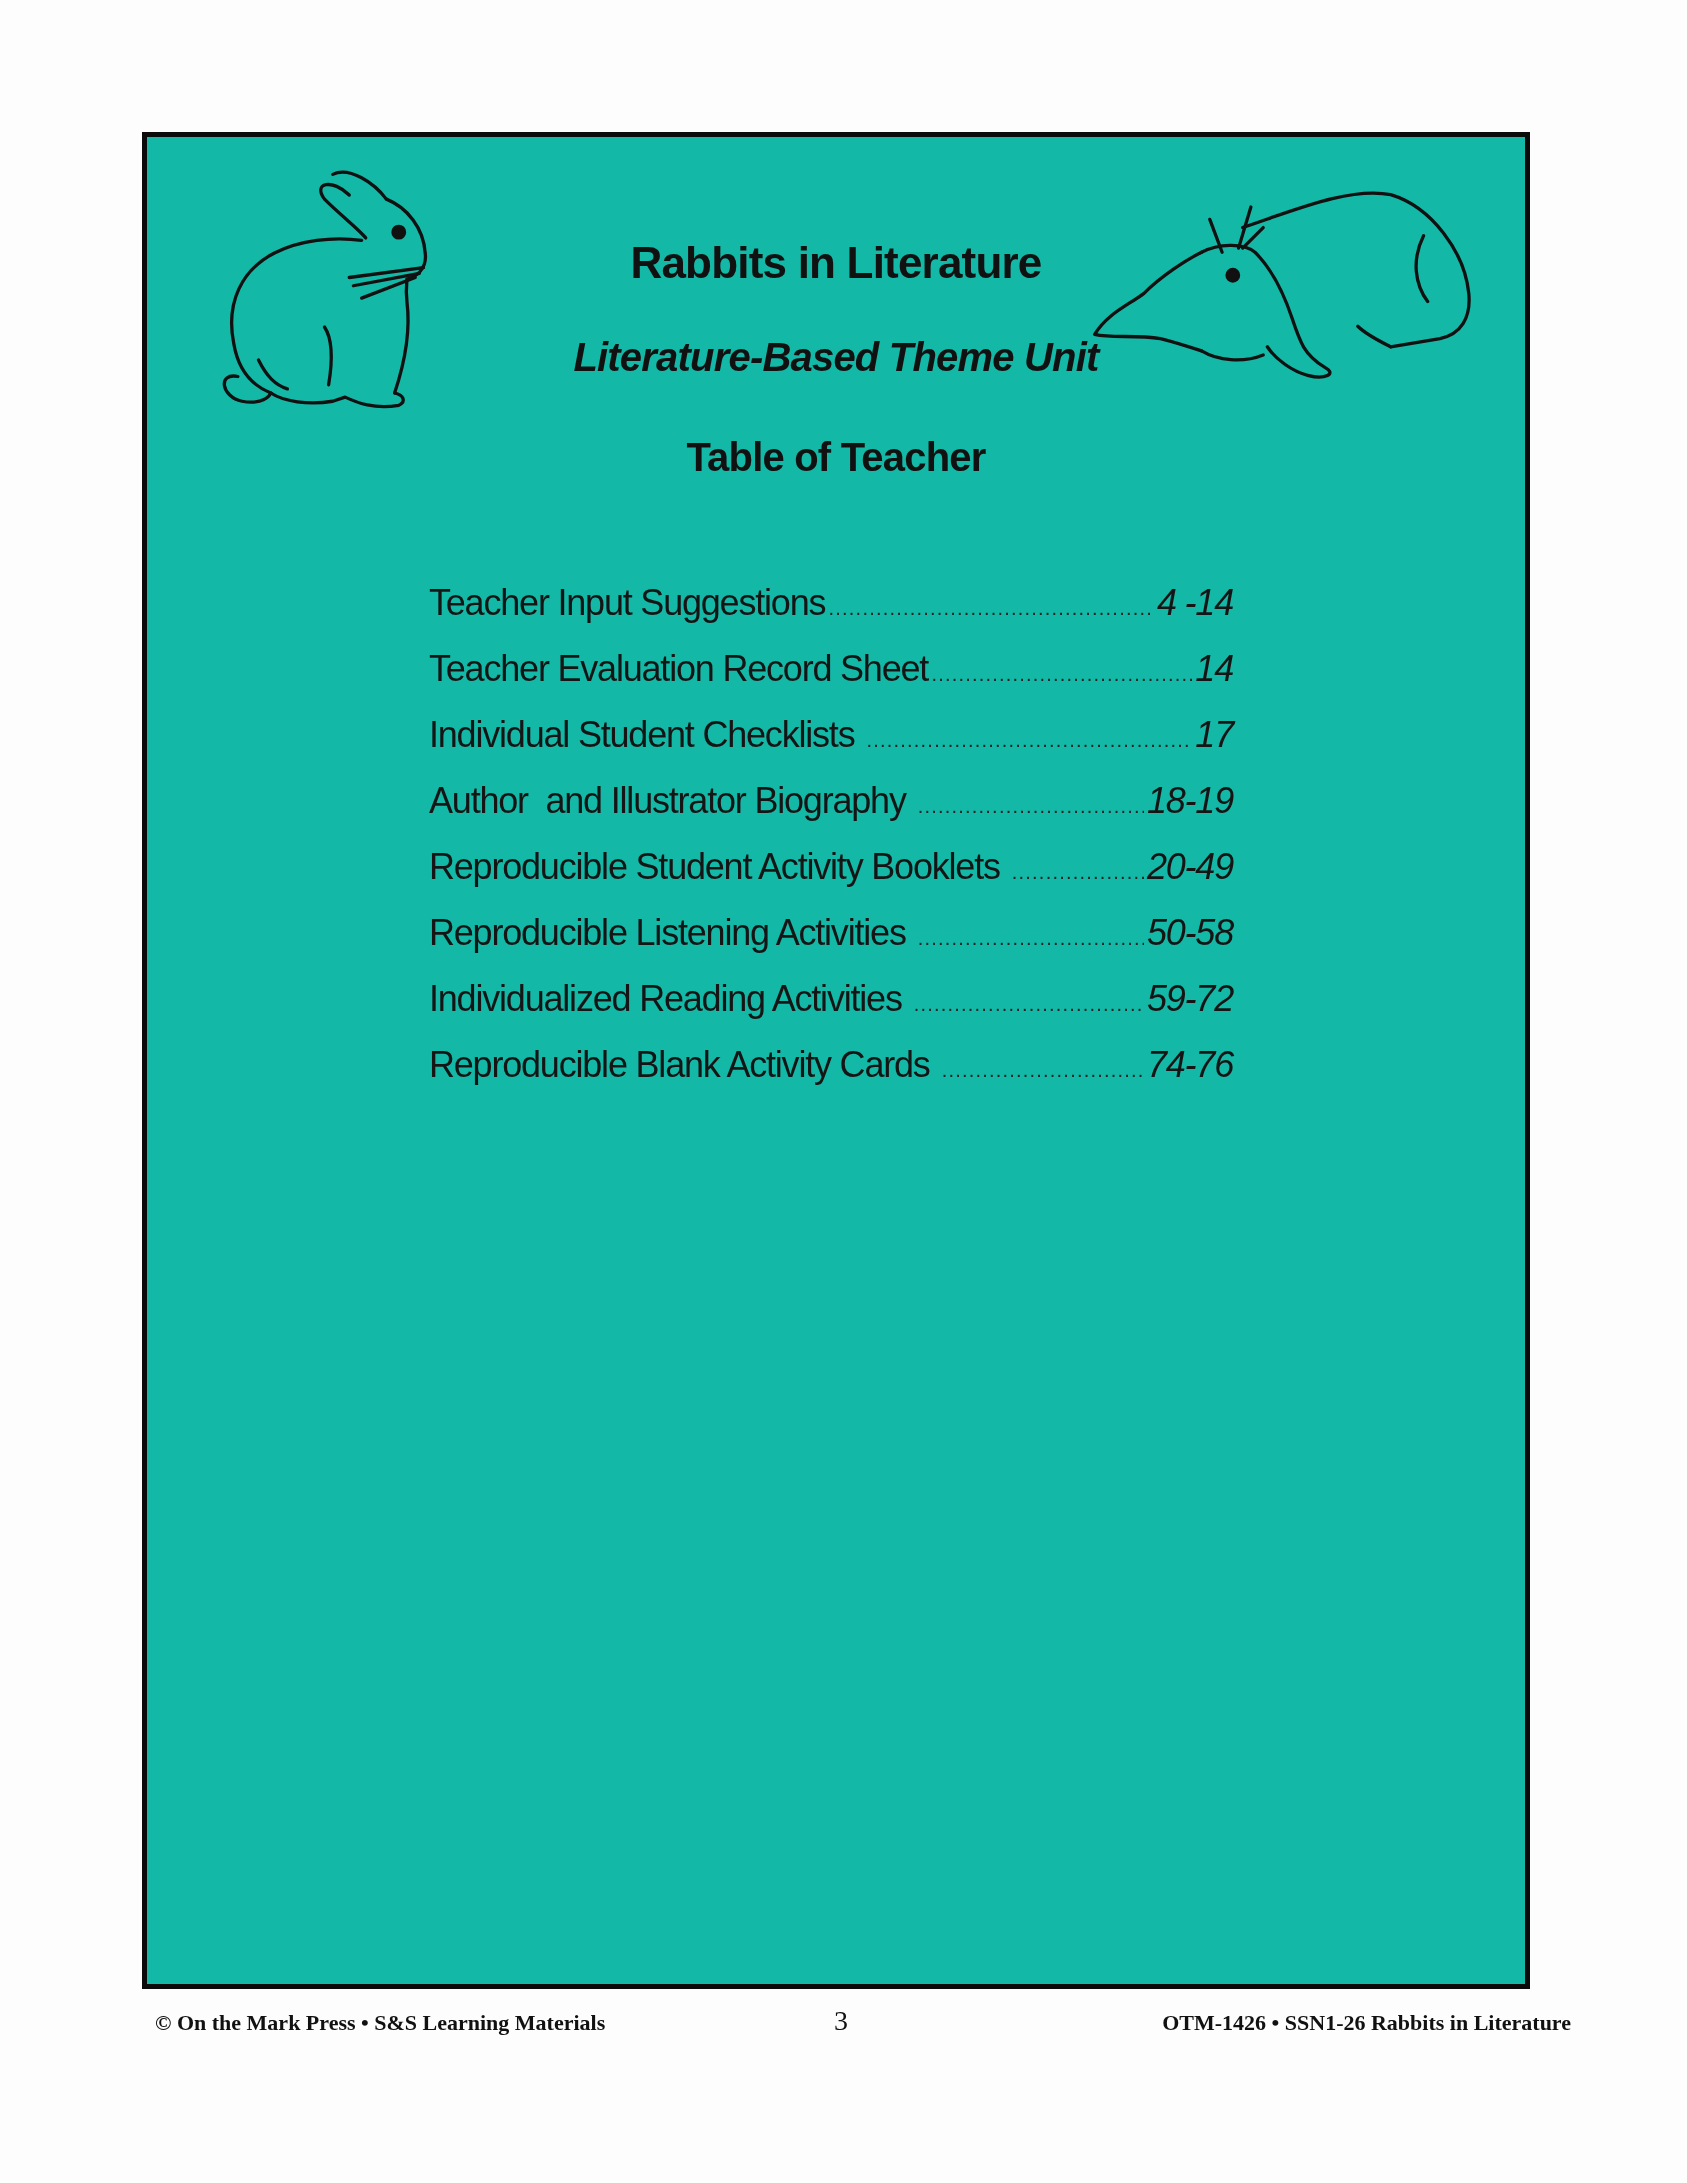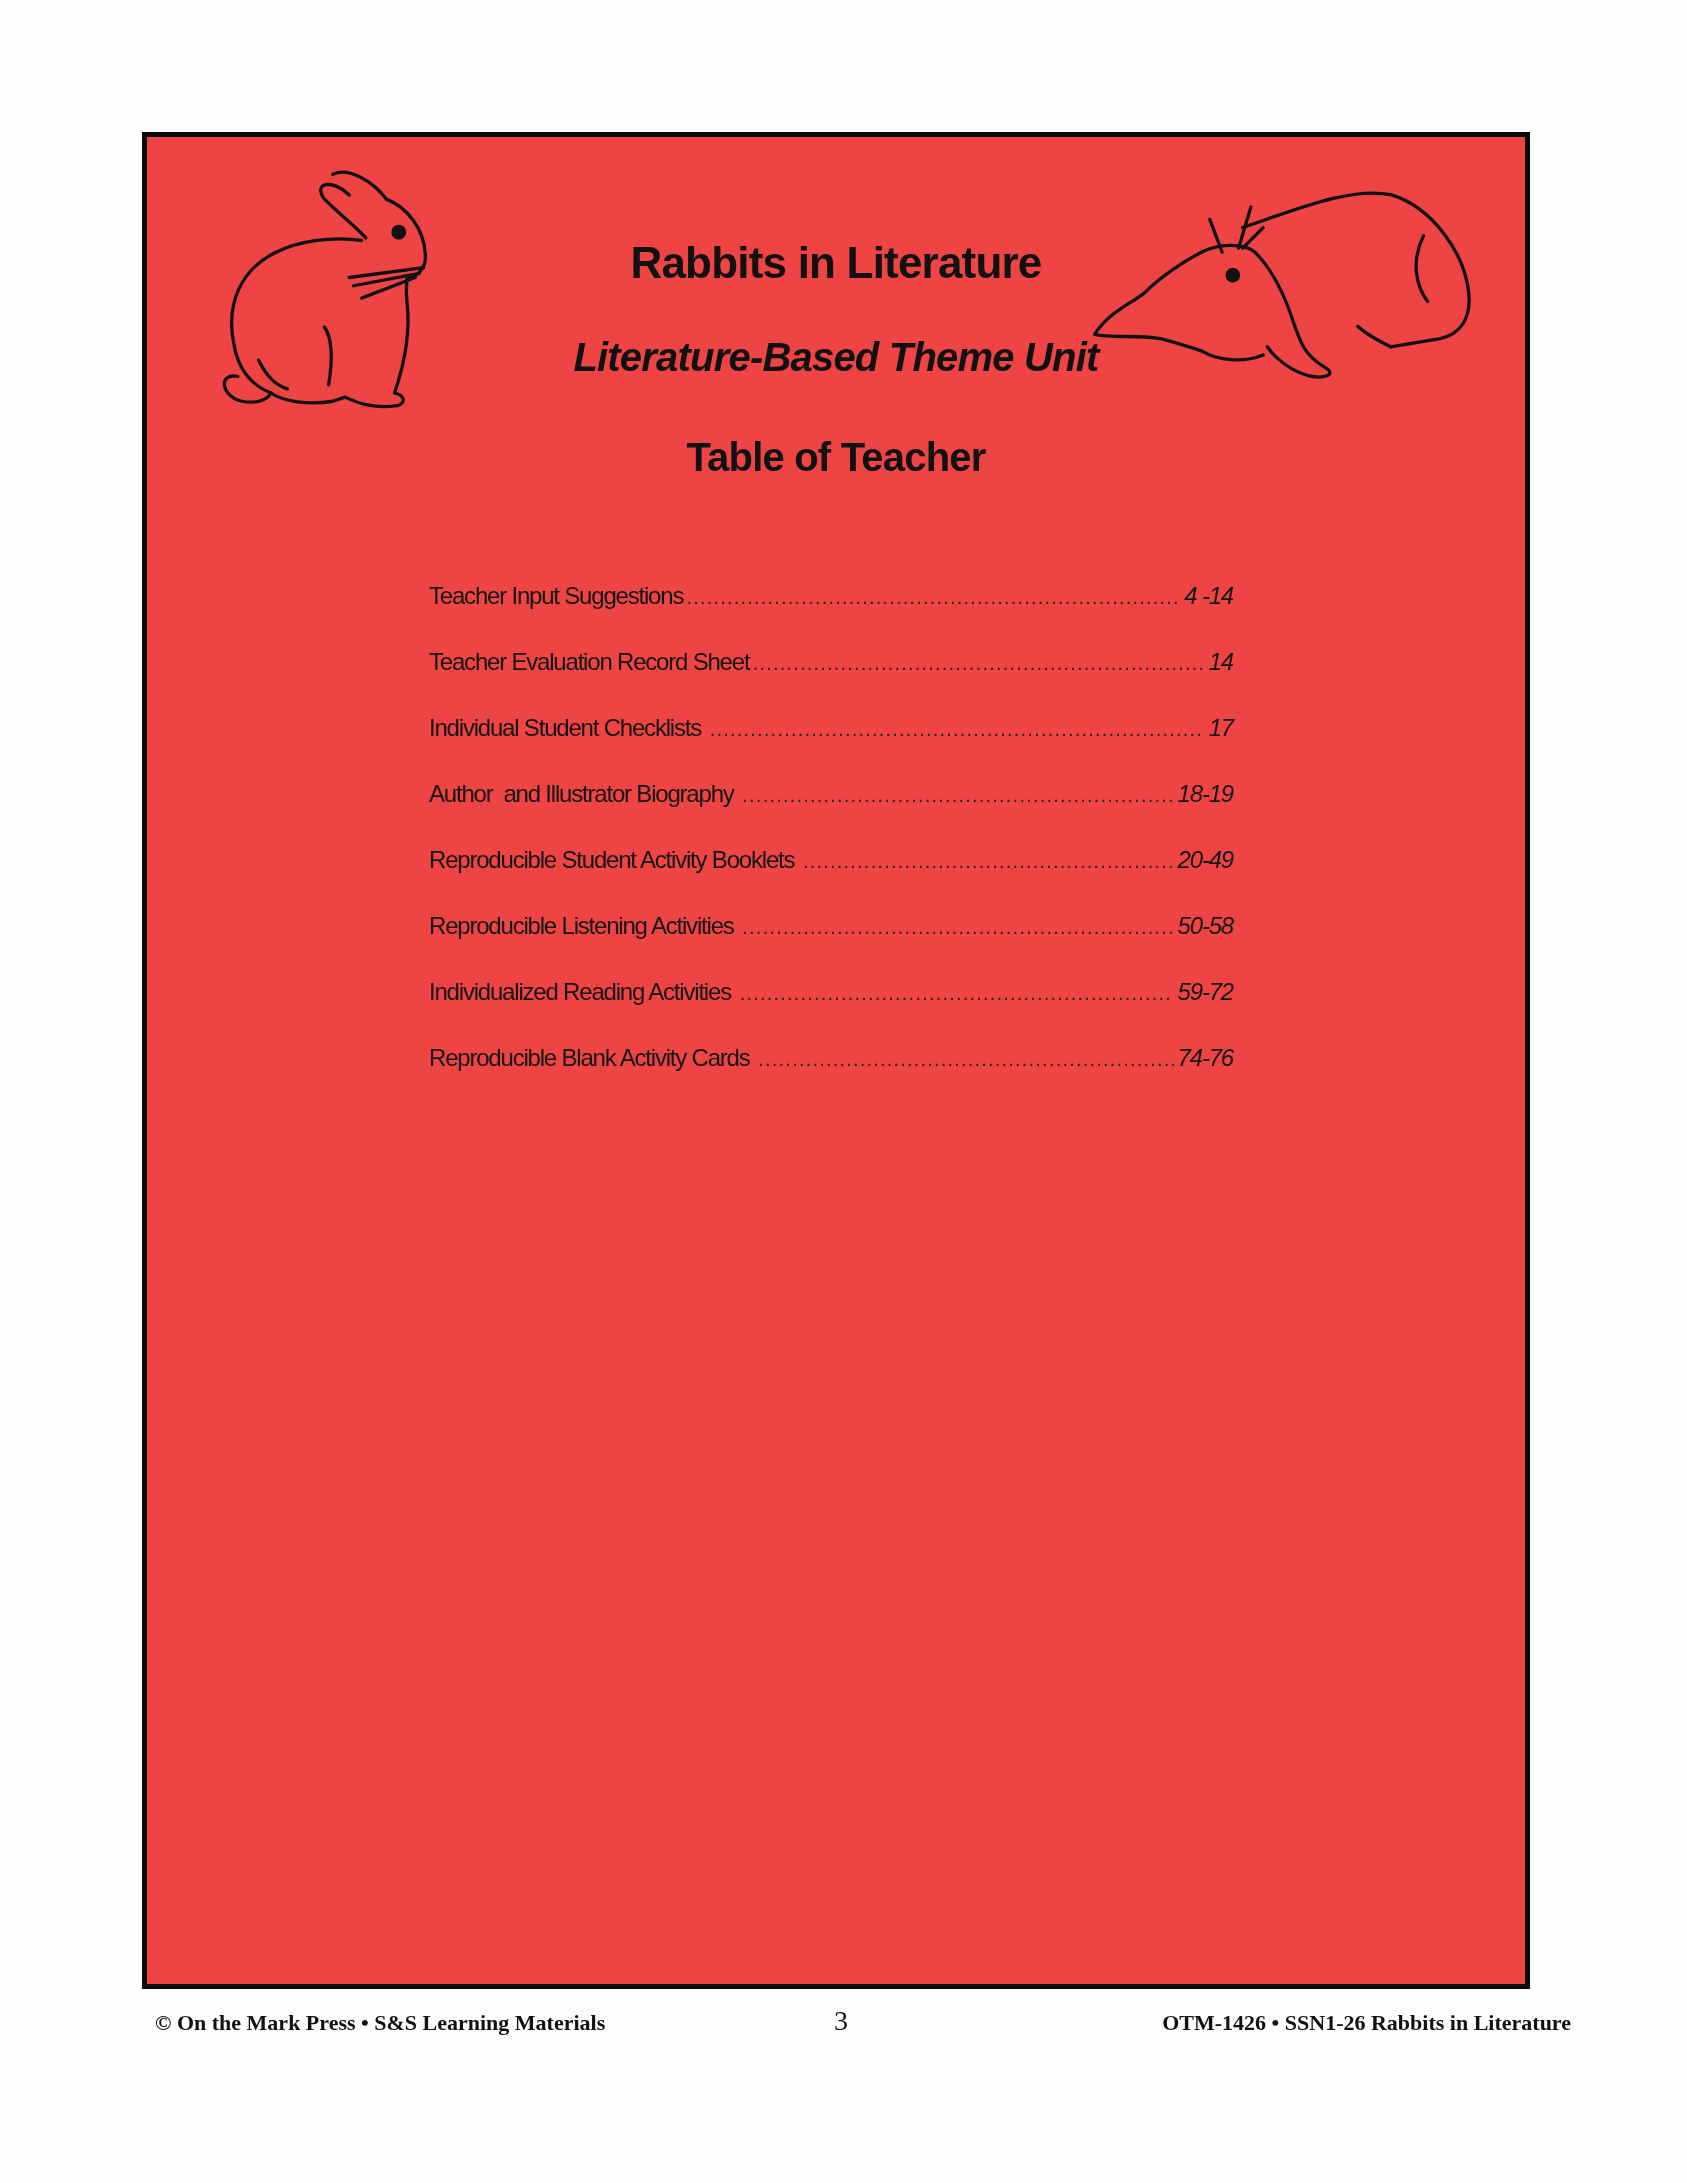--- a/index.html
+++ b/index.html
@@ -2,35 +2,35 @@
 <html style="font-size:13px"><head>
 <meta charset="utf-8">
 <style>
   html, body { margin:0; padding:0; }
   body {
     width:1687px; height:2183px; background:#fdfdfd; position:relative; overflow:hidden;
     font-family:"Liberation Sans", sans-serif; color:#111;
   }
   .frame {
     position:absolute; left:142px; top:132px; width:1378px; height:1847px;
-    border:5.8px solid #0a0a0a; background:#ef4444;
+    border:5.8px solid #0a0a0a; background:#14b8a6;
   }
   .title {
     position:absolute; left:0; width:100%; text-align:center; font-weight:bold;
     font-family:"Liberation Sans", sans-serif; letter-spacing:-0.8px; color:#111;
   }
   .t1 { top:101px; font-size:44px; }
   .t2 { top:198px; font-size:40px;font-style:italic; }
   .t3 { top:298px; font-size:40px; }
   .rabbit-left { position:absolute; left:62px; top:25px; width:264px; height:264px; }
   .rabbit-right { position:absolute; left:931px; top:33px; width:428px; height:222px; }
   .toc { position:absolute; left:282px; top:445px; width:804px; }
   .toc-row {
     display:flex; align-items:baseline; height:66px;
-    font-size:24px; letter-spacing:-1.2px; color:#151515;
+    font-size:36px; letter-spacing:-1.2px; color:#151515;
   }
   .toc-label { white-space:pre; }
   .toc-dots {
     flex:1; overflow:hidden; white-space:nowrap; margin:0 3.3px;
     font-size:20px; letter-spacing:1.2px; color:#222;
   }
   .toc-dots::before { content:"...................................................................................................................................................................."; }
   .toc-page { white-space:nowrap;font-style:italic; }
   .footer {
     position:absolute; top:2010px; left:0; width:100%; height:33px;

